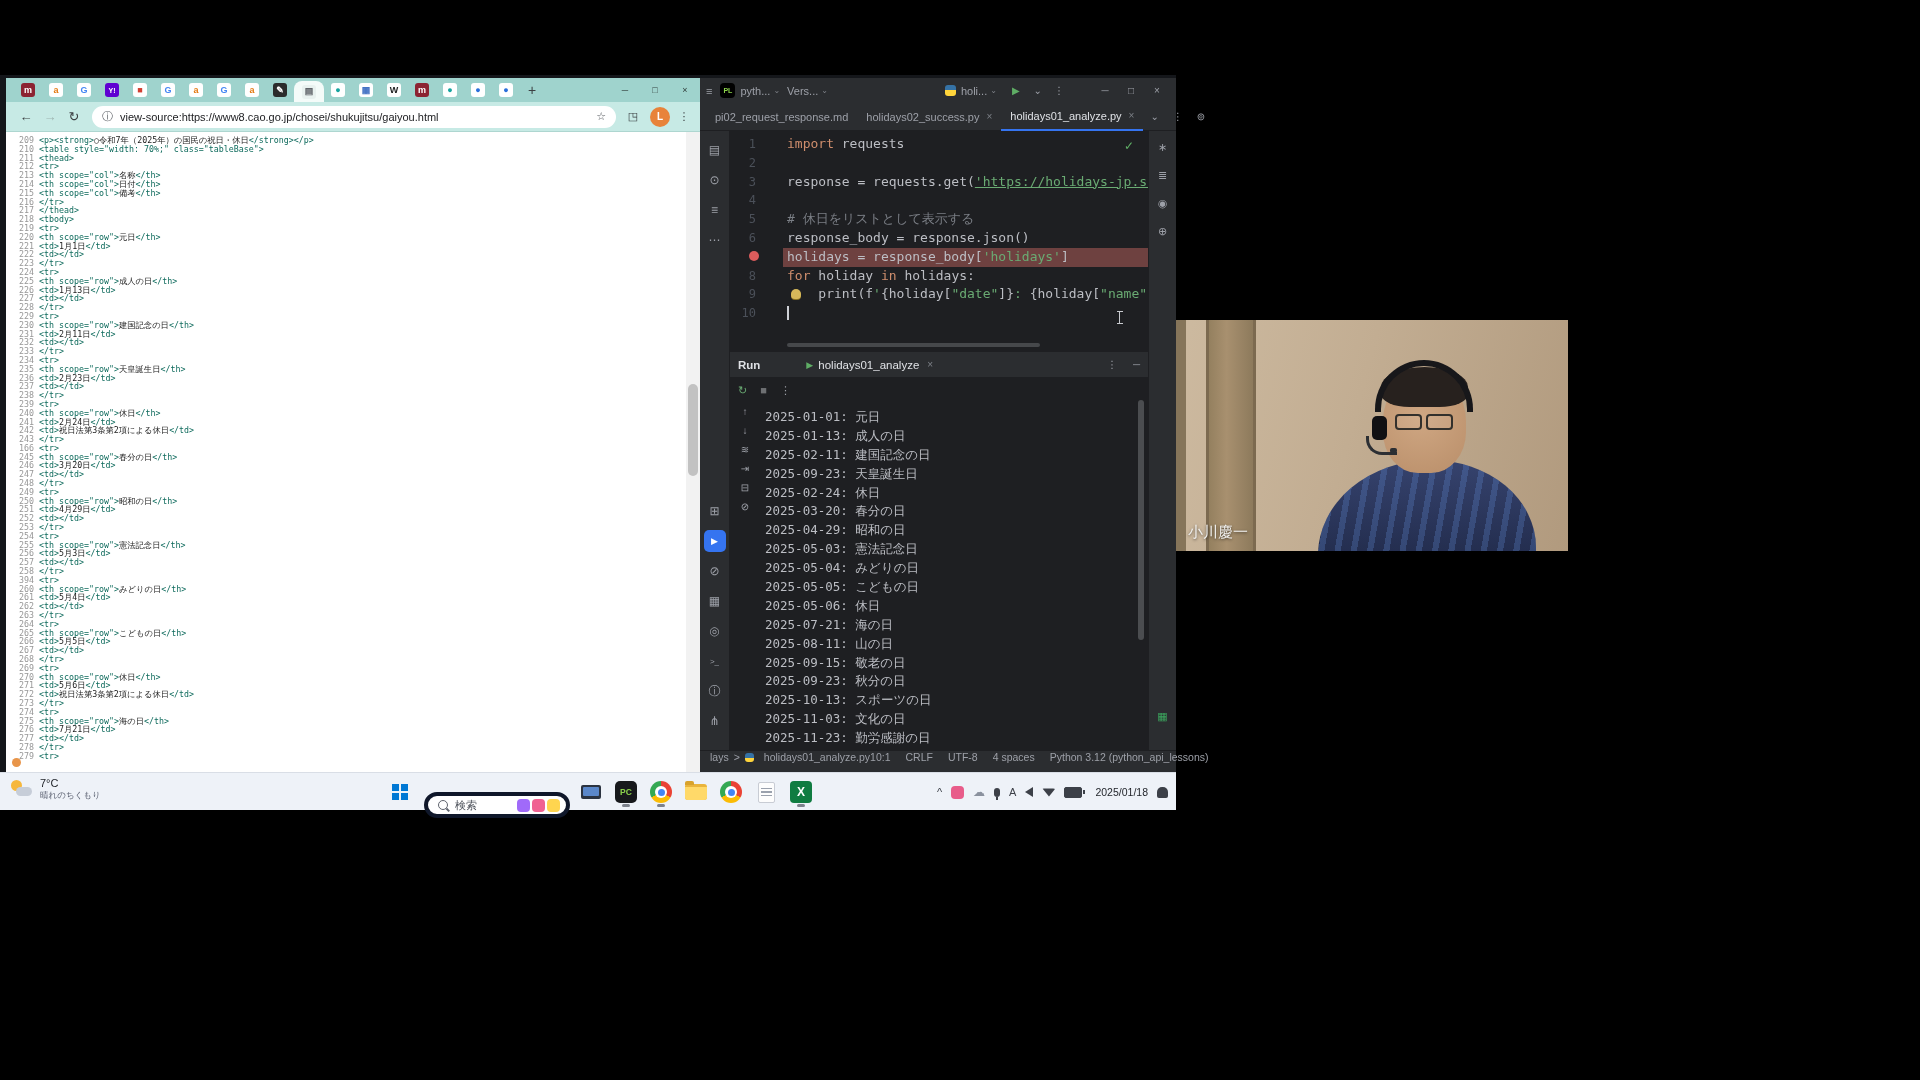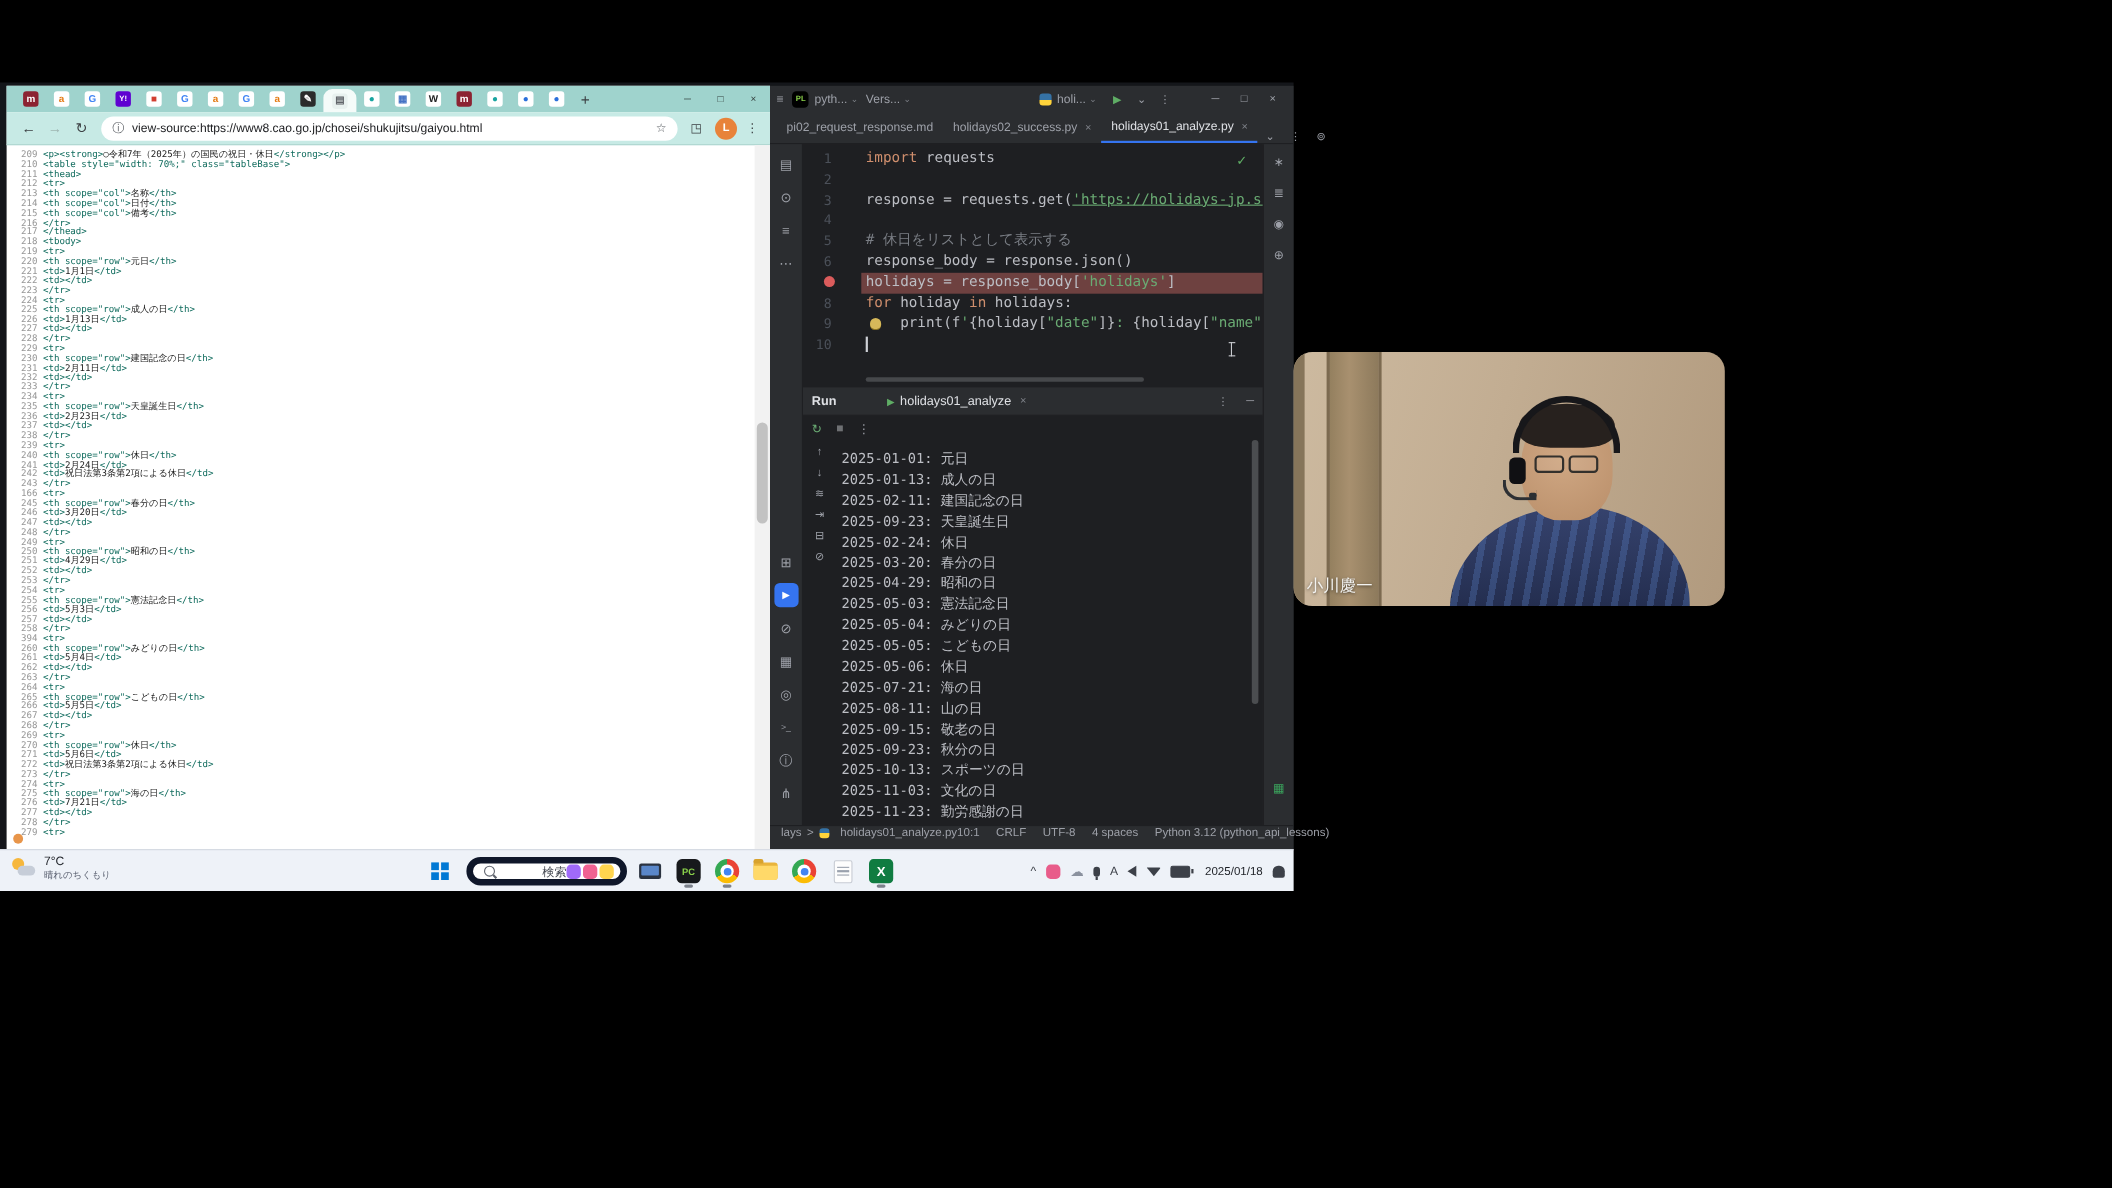--- a/index.html
+++ b/index.html
@@ -40,21 +40,21 @@
   #pc{position:absolute;left:700px;top:3px;width:476px;height:694px;background:#2b2d30;color:#bcbec4;}
   .pc-title{position:absolute;left:0;top:0;width:476px;height:25px;display:flex;align-items:center;padding:0 6px;box-sizing:border-box;font-size:11px;color:#9da0a8;}
   .pc-title .sp{margin-left:auto;}
   .chip{width:15px;height:15px;border-radius:4px;background:#000;color:#8bd24b;font-size:7px;font-weight:bold;display:flex;align-items:center;justify-content:center;margin:0 5px 0 8px;}
   .tchev{font-size:8px;margin:0 7px 0 3px;color:#7d8087;}
   .pyico{width:11px;height:11px;border-radius:3px;background:linear-gradient(180deg,#3572A5 50%,#ffd43b 50%);margin-right:5px;}
   .runbtn{color:#5fad65;font-size:10px;margin:0 8px;}
   .titleic{color:#9da0a8;font-size:10px;margin:0 6px;}
   .pc-wc{display:flex;margin-left:22px;}
   .pc-wc span{width:26px;text-align:center;font-size:10px;color:#9da0a8;}
-  .pc-tabs{position:absolute;left:0;top:25px;width:476px;height:28px;display:flex;align-items:flex-end;border-bottom:1px solid #1e1f22;box-sizing:border-box;padding-left:6px;font-size:11px;}
+  .pc-tabs{position:absolute;left:0;top:25px;width:476px;height:28px;display:flex;align-items:center;border-bottom:1px solid #1e1f22;box-sizing:border-box;padding-left:6px;font-size:11px;}
   .ptab{display:flex;align-items:center;height:28px;padding:0 9px;color:#9da0a8;white-space:nowrap;box-sizing:border-box;}
   .ptab.active{color:#dfe1e5;border-bottom:2px solid #3574f0;}
   .ptab .x{margin-left:7px;font-size:10px;color:#7d8087;}
   .pc-tabs .rt{margin-left:auto;display:flex;align-items:center;}
   .pc-tabs .rt span{margin:0 7px;font-size:10px;color:#9da0a8;}
   #pc-act{position:absolute;left:0;top:53px;width:30px;height:619px;border-right:1px solid #1e1f22;box-sizing:border-box;display:flex;flex-direction:column;align-items:center;padding:8px 0 10px;}
   .aicon{width:22px;height:22px;margin-bottom:8px;display:flex;align-items:center;justify-content:center;font-size:12px;color:#9da0a8;border-radius:5px;}
   .aicon.blue{background:#3574f0;color:#fff;font-size:9px;}
   .aspacer{flex:1;}
   #pc-ed{position:absolute;left:30px;top:53px;width:418px;height:221px;background:#1e1f22;overflow:hidden;}
@@ -97,21 +97,21 @@
   
   #taskbar{position:absolute;left:0;top:697px;width:1176px;height:38px;background:#eef2f8;border-top:1px solid #d9dee6;box-sizing:border-box;}
   .tb-weather{position:absolute;left:10px;top:4px;display:flex;align-items:center;gap:6px;}
   .wx-ic{position:relative;width:24px;height:22px;}
   .wx-sun{position:absolute;left:1px;top:2px;width:11px;height:11px;border-radius:50%;background:#f6b73c;}
   .wx-cloud{position:absolute;left:6px;top:9px;width:16px;height:9px;border-radius:6px;background:#c6cdd8;}
   .wx-t{font-size:11px;color:#1d2026;line-height:13px;}
   .wx-d{font-size:8.5px;color:#5a6070;line-height:10px;}
   .winlogo{position:absolute;left:392px;top:11px;width:16px;height:16px;display:grid;grid-template-columns:7px 7px;grid-template-rows:7px 7px;gap:1.5px;}
   .winlogo i{background:#0078d4;}
-  .tb-search{position:absolute;left:424px;top:6px;width:146px;height:26px;background:#fff;border:6px solid #0f172a;border-radius:13px;display:flex;align-items:center;padding:0 6px 0 10px;box-sizing:border-box;text-align:right;}
+  .tb-search{position:absolute;left:424px;top:19px;width:146px;height:26px;background:#fff;border:4px solid #0f172a;border-radius:13px;display:flex;align-items:center;padding:0 6px 0 10px;box-sizing:border-box;}
   .mag{width:8px;height:8px;border:1.5px solid #5f646e;border-radius:50%;position:relative;margin-right:7px;}
   .mag:after{content:"";position:absolute;width:4px;height:1.5px;background:#5f646e;right:-3px;bottom:-1px;transform:rotate(45deg);}
   .tb-search .q{font-size:11px;color:#474c55;flex:1;}
   .hl-dots{display:flex;gap:2px;}
   .hl-dots i{width:13px;height:13px;border-radius:4px;display:block;}
   #tb-apps{position:absolute;left:578px;top:4px;display:flex;gap:9px;}
   .app{width:26px;height:30px;display:flex;align-items:center;justify-content:center;position:relative;}
   .app .under{position:absolute;bottom:0px;left:9px;width:8px;height:3px;border-radius:2px;background:#7d828c;}
   .ic-tv{width:20px;height:14px;background:#2b3340;border-radius:2px;position:relative;}
   .ic-tv:after{content:"";position:absolute;left:2px;top:2px;right:2px;bottom:3px;background:#5a87c9;border-radius:1px;}
@@ -131,21 +131,21 @@
   .tr-cloud{font-size:12px;color:#8a919e;}
   .tr-mic{width:6px;height:9px;background:#3c4048;border-radius:3px;position:relative;}
   .tr-mic:after{content:"";position:absolute;left:2px;bottom:-3px;width:2px;height:3px;background:#3c4048;}
   .tr-spk{width:0;height:0;border-top:5px solid transparent;border-bottom:5px solid transparent;border-right:8px solid #3c4048;}
   .tr-wifi{width:13px;height:9px;background:#3c4048;clip-path:polygon(50% 100%,0 12%,100% 12%);border-radius:2px;}
   .tr-bat{width:16px;height:9px;border:1.5px solid #3c4048;border-radius:2px;position:relative;background:#3c4048;}
   .tr-bat:after{content:"";position:absolute;right:-4px;top:2px;width:2px;height:4px;background:#3c4048;}
   .tr-date{font-size:10.5px;color:#1d2026;margin-left:4px;}
   .tr-bell{width:11px;height:11px;background:#3c4048;border-radius:5px 5px 2px 2px;}
   
-  #cam{position:absolute;left:1176px;top:320px;width:392px;height:231px;overflow:hidden;background:linear-gradient(105deg,#cdbaa0 0%,#c2ad92 45%,#b19a7e 100%);border-radius:17px;}
+  #cam{position:absolute;left:1176px;top:320px;width:392px;height:231px;overflow:hidden;background:linear-gradient(105deg,#cdbaa0 0%,#c2ad92 45%,#b19a7e 100%);}
   .door{position:absolute;left:30px;top:0;width:44px;height:100%;background:linear-gradient(90deg,#94805f,#a8906f 40%,#8d7a5c);border-left:3px solid #7c6a50;border-right:3px solid #7c6a50;}
   .door2{position:absolute;left:0px;top:0;width:10px;height:100%;background:#86755a;}
   .p-torso{position:absolute;left:142px;bottom:-4px;width:218px;height:95px;background:linear-gradient(180deg,#36436e,#232d4e);border-radius:52% 48% 0 0/100% 92% 0 0;}
   .p-torso:after{content:"";position:absolute;inset:0;border-radius:inherit;background:repeating-linear-gradient(100deg,rgba(97,140,214,0.28) 0 6px,transparent 6px 16px);}
   .p-neck{position:absolute;left:231px;bottom:82px;width:34px;height:20px;background:#b78a64;}
   .p-head{position:absolute;left:207px;top:56px;width:83px;height:97px;background:radial-gradient(circle at 45% 42%,#cfa783,#b98e69);border-radius:46% 46% 42% 42%;}
   .p-hair{position:absolute;left:205px;top:47px;width:87px;height:40px;background:#27211e;border-radius:52% 52% 34% 34%;}
   .p-band{position:absolute;left:199px;top:40px;width:98px;height:52px;border:6px solid #17171a;border-bottom:none;border-radius:56px 56px 0 0;box-sizing:border-box;}
   .p-cup{position:absolute;left:196px;top:96px;width:15px;height:24px;background:#101013;border-radius:5px;}
   .p-mic{position:absolute;left:190px;top:116px;width:28px;height:16px;border-bottom:3px solid #2c2f33;border-left:3px solid #2c2f33;border-radius:0 0 0 16px;}

